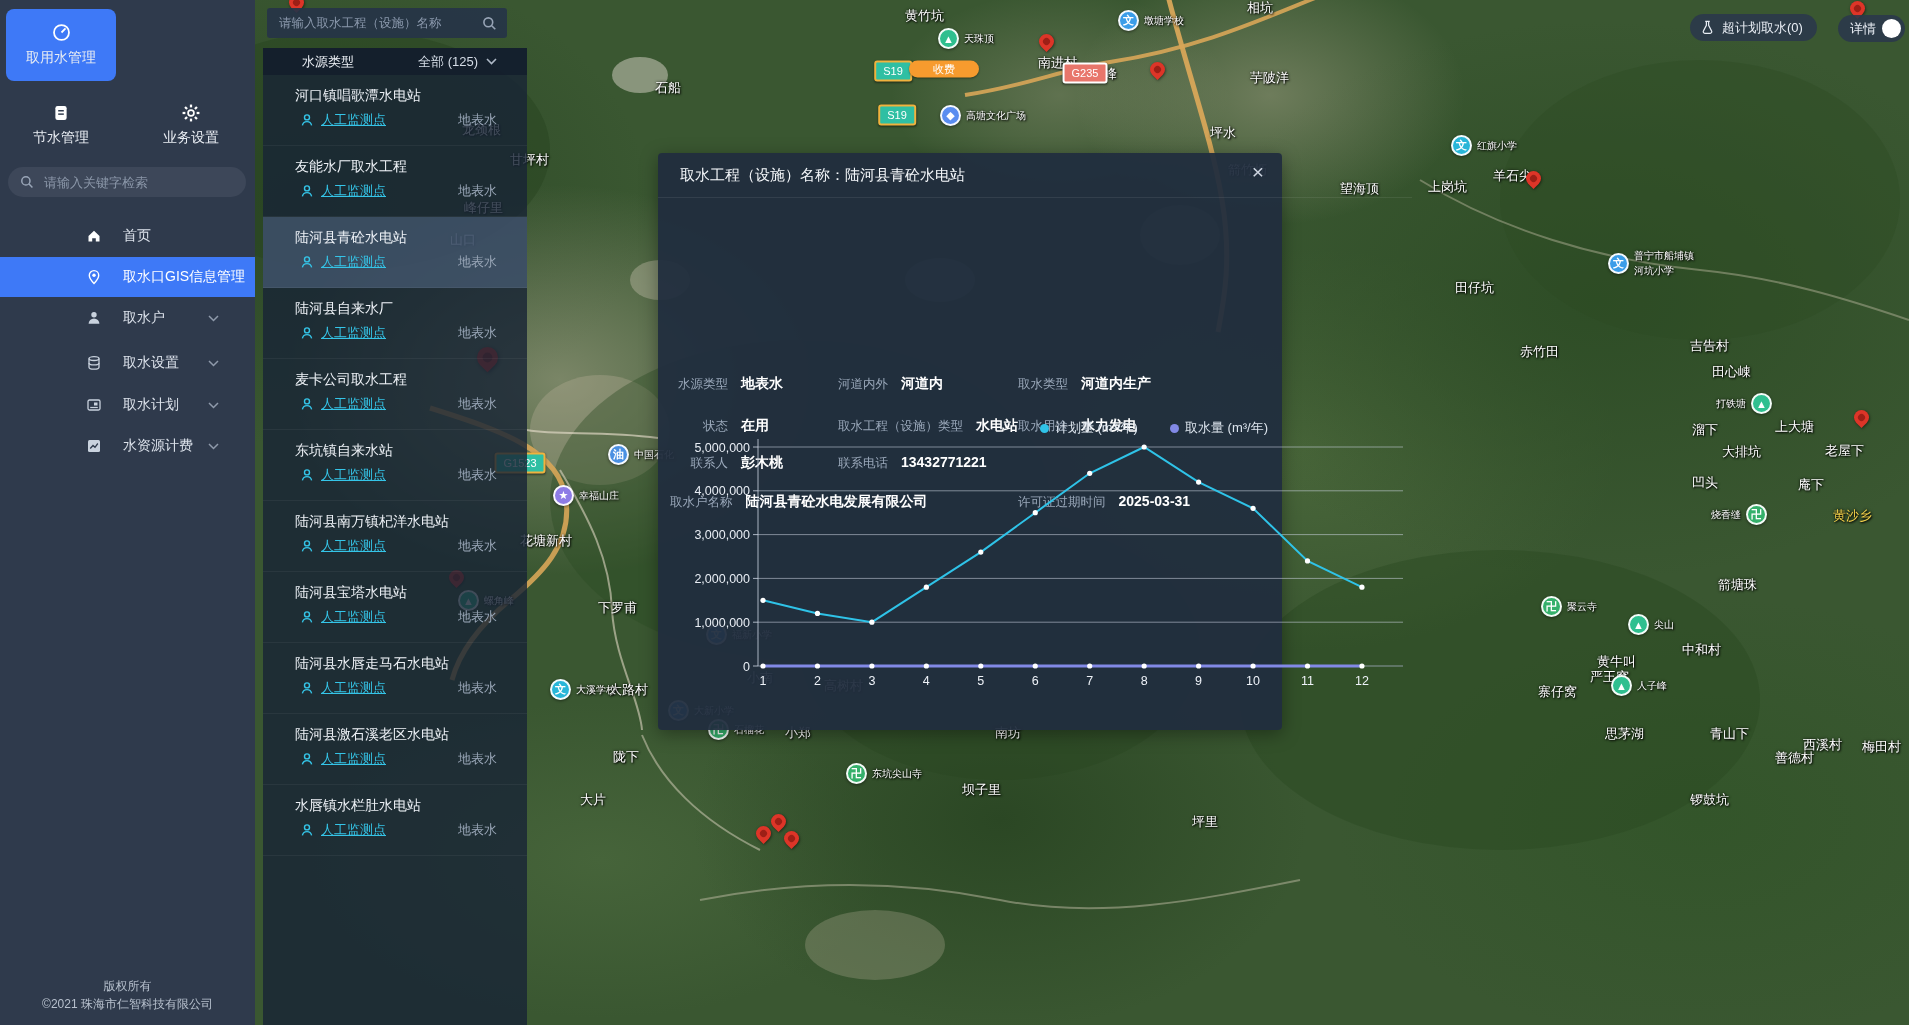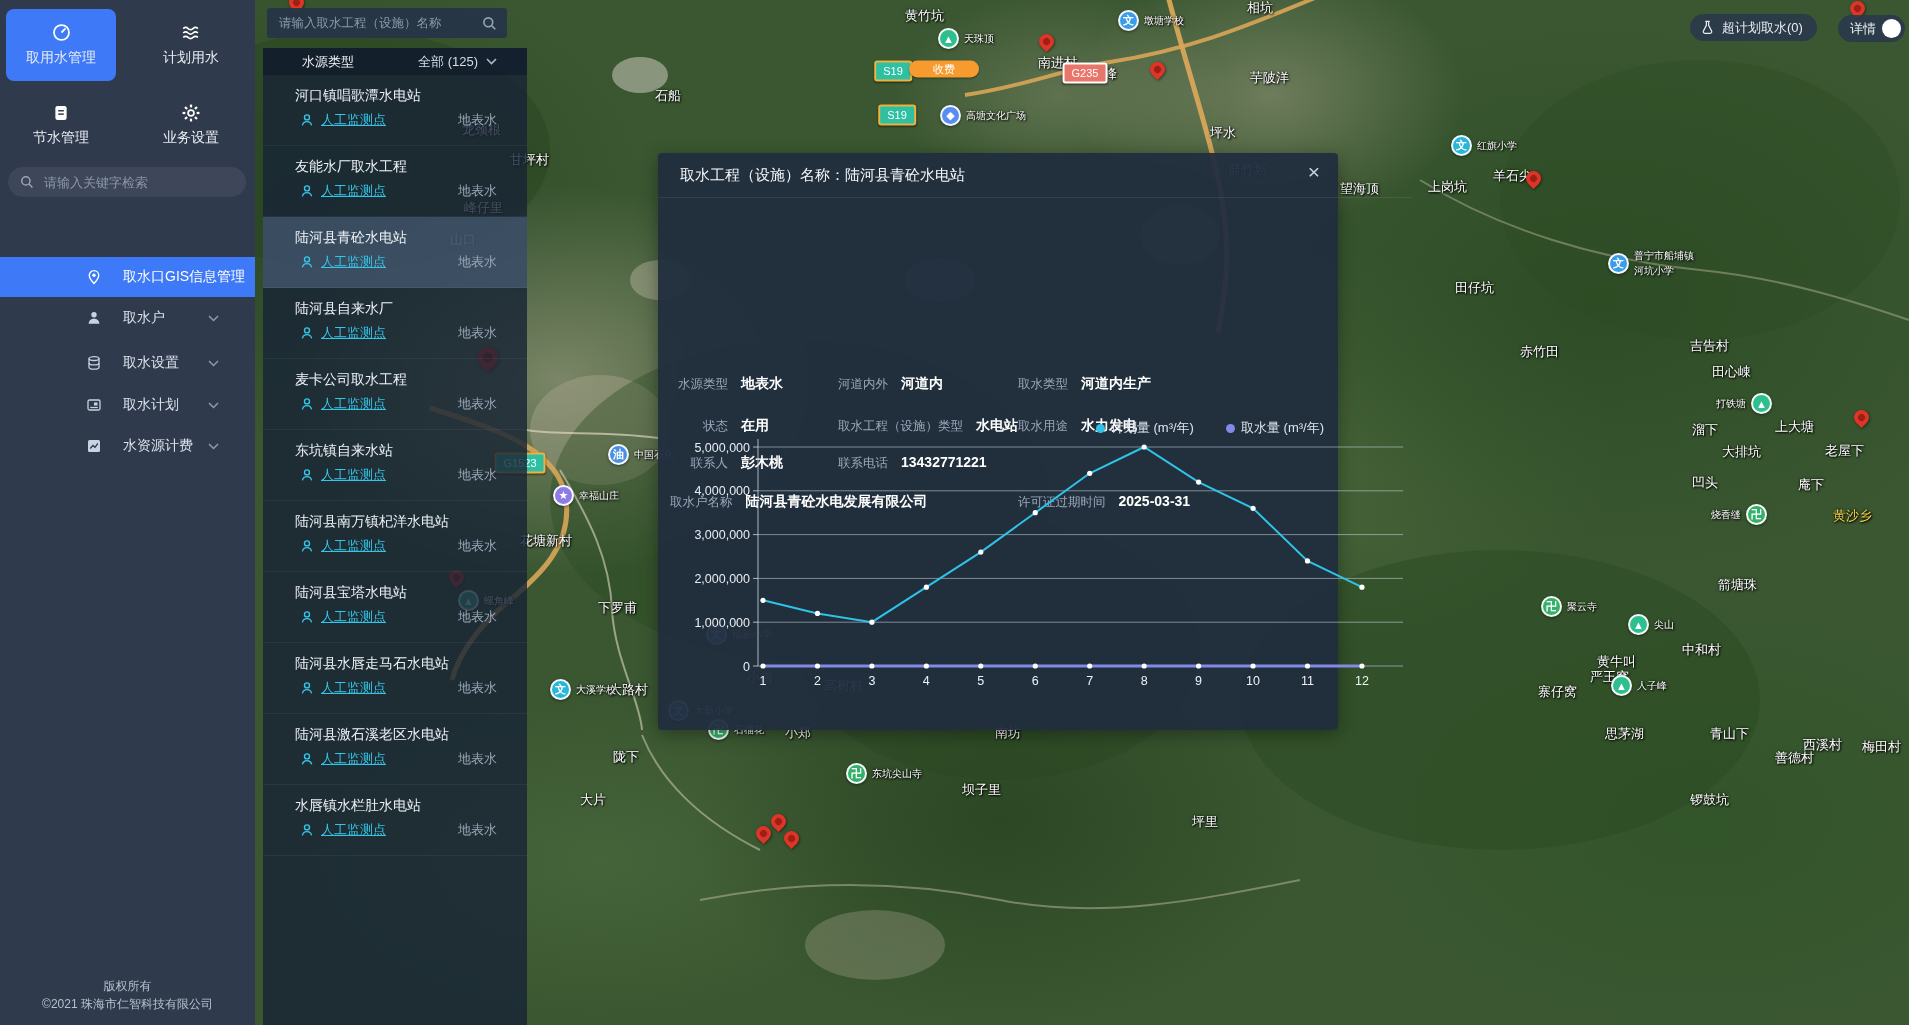--- a/index.html
+++ b/index.html
@@ -72,21 +72,21 @@
   .st-src{margin-left:auto;color:#9aa7b8;font-size:13px;}
 
   
   .top-pill{position:absolute;height:27px;background:rgba(42,56,75,.88);border-radius:14px;z-index:7;
     display:flex;align-items:center;color:#e9eef5;font-size:13px;cursor:pointer;}
   #over-plan{left:1690px;top:14px;padding:0 14px 0 10px;gap:7px;}
   #detail-toggle{left:1838px;top:15px;padding:0 4px 0 12px;gap:6px;}
   #detail-toggle .knob{width:19px;height:19px;border-radius:50%;background:#fff;}
 
   
-  #modal{position:absolute;left:658px;top:153px;width:680px;height:577px;background:rgba(33,45,62,.95);
+  #modal{position:absolute;left:658px;top:153px;width:624px;height:577px;background:rgba(33,45,62,.95);
     border-radius:4px;z-index:6;box-shadow:0 4px 18px rgba(0,0,0,.35);}
   #modal-title{position:absolute;left:22px;top:13px;font-size:15px;color:#f5f8fb;}
   #modal-close{position:absolute;right:18px;top:8px;font-size:21px;color:#cdd5e0;cursor:pointer;line-height:1;}
   #modal-head-line{position:absolute;left:0;top:44px;width:754px;height:1px;background:rgba(255,255,255,.08);}
   .f-row{position:absolute;left:0;width:754px;height:18px;}
   .f-cell{position:absolute;top:0;white-space:nowrap;}
   .f-label{font-size:12.5px;color:#9aa8ba;display:inline-block;}
   .f-cell.c0 .f-label{min-width:58px;text-align:right;}
   .f-value{font-size:14px;color:#fff;font-weight:600;margin-left:13px;}
   #legend{position:absolute;top:266px;right:14px;display:flex;gap:32px;align-items:center;}
@@ -125,21 +125,21 @@
         <div class="map-label" style="left: 905px; top: 8px;">黄竹坑</div>
         <div class="map-label" style="left: 1247px; top: 0px;">相坑</div>
         <div class="map-label" style="left: 1038px; top: 55px;">南进村</div>
         <div class="map-label" style="left: 1078px; top: 66px;">挨坡峰</div>
         <div class="map-label" style="left: 1250px; top: 70px;">芋陂洋</div>
         <div class="map-label" style="left: 1210px; top: 125px;">坪水</div>
         <div class="map-label" style="left: 1228px; top: 162px;">箭竹坜</div>
         <div class="map-label" style="left: 1340px; top: 181px;">望海顶</div>
         <div class="map-label" style="left: 1428px; top: 179px;">上岗坑</div>
         <div class="map-label" style="left: 1493px; top: 168px;">羊石尖</div>
-        <div class="map-label" style="left: 655px; top: 88px;">石船</div>
+        <div class="map-label" style="left: 655px; top: 80px;">石船</div>
         <div class="map-label" style="left: 462px; top: 122px;">龙颈根</div>
         <div class="map-label" style="left: 510px; top: 152px;">甘坪村</div>
         <div class="map-label" style="left: 464px; top: 200px;">峰仔里</div>
         <div class="map-label" style="left: 450px; top: 232px;">山口</div>
         <div class="map-label" style="left: 1455px; top: 280px;">田仔坑</div>
         <div class="map-label" style="left: 1520px; top: 344px;">赤竹田</div>
         <div class="map-label" style="left: 1690px; top: 338px;">吉告村</div>
         <div class="map-label" style="left: 1712px; top: 364px;">田心崠</div>
         <div class="map-label" style="left: 1692px; top: 422px;">溜下</div>
         <div class="map-label" style="left: 1722px; top: 444px;">大排坑</div>
@@ -406,28 +406,20 @@
   </div>
 
   <div id="sidebar">
     <div class="module active" style="left:6px;top:9px;">
       <svg width="19" height="19" viewBox="0 0 16 16">
         <circle cx="8" cy="8" r="6.3" fill="none" stroke="#fff" stroke-width="1.5"></circle>
         <line x1="8" y1="8" x2="11.4" y2="4.6" stroke="#fff" stroke-width="1.5"></line>
       </svg>
       <span>取用水管理</span>
     </div>
-    <div class="module" style="left:136px;top:9px;">
-      <svg width="20" height="18" viewBox="0 0 18 16">
-        <path d="M2 4 q2.2 -2 4.4 0 t4.4 0 t4.4 0" fill="none" stroke="#fff" stroke-width="1.5"></path>
-        <path d="M2 8 q2.2 -2 4.4 0 t4.4 0 t4.4 0" fill="none" stroke="#fff" stroke-width="1.5"></path>
-        <path d="M2 12 q2.2 -2 4.4 0 t4.4 0 t4.4 0" fill="none" stroke="#fff" stroke-width="1.5"></path>
-      </svg>
-      <span>计划用水</span>
-    </div>
     <div class="module" style="left:6px;top:89px;">
       <svg width="18" height="18" viewBox="0 0 16 16">
         <rect x="3" y="1.8" width="10" height="12.4" rx="2" fill="#fff"></rect>
         <line x1="5.5" y1="6" x2="10.5" y2="6" stroke="#2f3a4c" stroke-width="1.3"></line>
         <line x1="5.5" y1="9" x2="10.5" y2="9" stroke="#2f3a4c" stroke-width="1.3"></line>
       </svg>
       <span>节水管理</span>
     </div>
     <div class="module" style="left:136px;top:89px;">
       <svg width="18" height="18" viewBox="0 0 16 16">
@@ -447,20 +439,26 @@
     </div>
 
     <div id="sb-search">
       <svg width="14" height="14" viewBox="0 0 15 15">
         <circle cx="6.3" cy="6.3" r="4.4" fill="none" stroke="#9aa6b8" stroke-width="1.6"></circle>
         <line x1="9.7" y1="9.7" x2="13.3" y2="13.3" stroke="#9aa6b8" stroke-width="1.6"></line>
       </svg>
       <input type="text" placeholder="请输入关键字检索" style="">
     </div>
 
+    <div class="menu-item" style="top:216px;">
+      <svg class="mi-icon" width="16" height="16" viewBox="0 0 16 16">
+        <path d="M2.5 8 L8 2.8 L13.5 8 V13.5 H9.8 V10.2 H6.2 V13.5 H2.5 Z" fill="#fff"></path>
+      </svg>
+      <span class="mi-label">首页</span>
+    </div>
     <div class="menu-item active" style="top:257px;">
       <svg class="mi-icon" width="16" height="16" viewBox="0 0 16 16">
         <path d="M8 1.6 a4.7 4.7 0 0 0 -4.7 4.7 c0 3.5 4.7 8.1 4.7 8.1 s4.7 -4.6 4.7 -8.1 A4.7 4.7 0 0 0 8 1.6 Z" fill="none" stroke="#fff" stroke-width="1.4"></path>
         <circle cx="8" cy="6.3" r="1.7" fill="#fff"></circle>
       </svg>
       <span class="mi-label">取水口GIS信息管理</span>
     </div>
     <div class="menu-item" style="top:343px;">
       <svg class="mi-icon" width="16" height="16" viewBox="0 0 16 16">
         <ellipse cx="8" cy="3.6" rx="5" ry="1.9" fill="none" stroke="#c9d2de" stroke-width="1.3"></ellipse>

